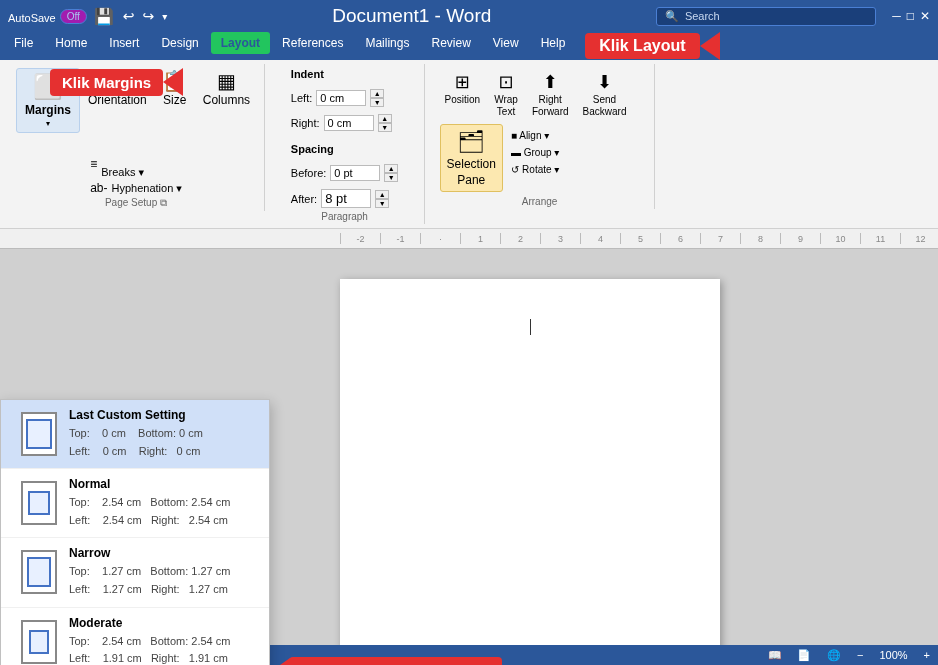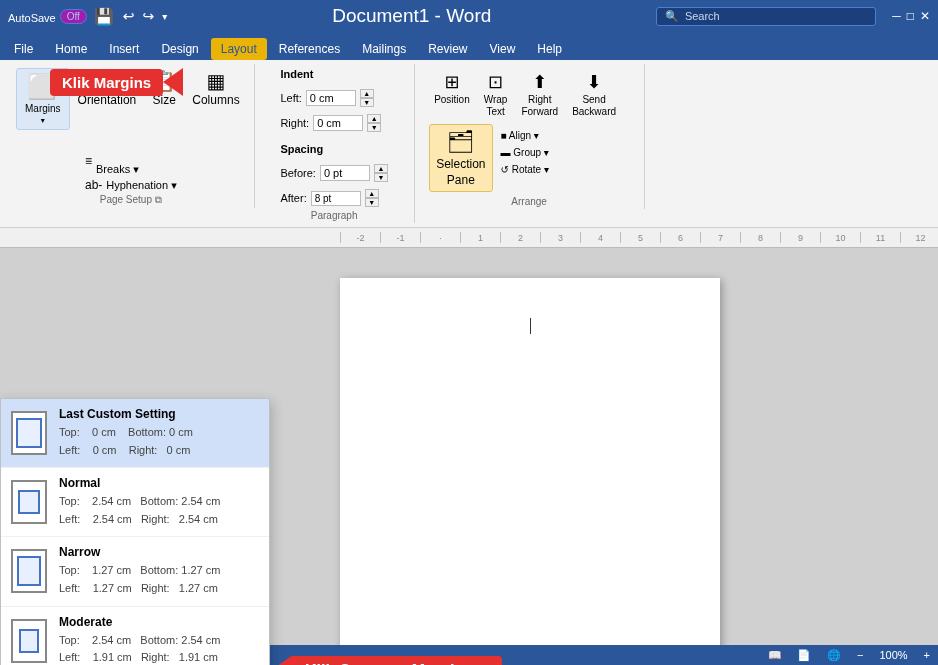--- a/index.html
+++ b/index.html
@@ -24,31 +24,31 @@
       border-radius: 3px; padding: 2px 8px; width: 220px;
       color: #c8d8f0; font-size: 11px; gap: 6px;
     }
 
     
     #menu-bar {
       background: #2b579a;
       color: white;
       height: 28px;
       display: flex;
-      align-items: flex-end;
+      align-items: flex-start;
       padding: 0 4px;
       gap: 2px;
     }
     .menu-item {
       padding: 4px 10px;
       cursor: pointer;
       border-radius: 3px;
       font-size: 12px;
     }
-    .menu-item.active { background: #eab308; color: #2b579a; font-weight: normal; }
+    .menu-item.active { background: #22c55e; color: #2b579a; font-weight: bold; }
 
     
     #ribbon {
       background: #f3f3f3;
       border-bottom: 1px solid #d0d0d0;
       padding: 4px 8px;
       display: flex;
       align-items: flex-start;
       gap: 0;
       min-height: 90px;
@@ -88,21 +88,21 @@
     .ribbon-btn .btn-label { font-size: 12px; text-align: center; }
 
     
     .ribbon-btn-large {
       display: flex; flex-direction: column; align-items: center;
       padding: 4px 8px; cursor: pointer; border-radius: 3px;
       background: #dce8f5; border: 1px solid #b8d0ec;
       min-width: 52px; gap: 2px;
     }
     .ribbon-btn-large .btn-icon { font-size: 24px; }
-    .ribbon-btn-large .btn-label { font-size: 10px; font-weight: normal; }
+    .ribbon-btn-large .btn-label { font-size: 12px; font-weight: bold; }
 
     
     .ribbon-row { display: flex; align-items: center; gap: 4px; font-size: 11px; }
 
     
     .selection-pane-btn {
       display: flex; flex-direction: column; align-items: center;
       padding: 4px 6px; cursor: pointer; border-radius: 3px;
       background: #fce8b0; border: 1px solid #e0c060;
       gap: 2px;
@@ -131,21 +131,21 @@
       left: 0;
       width: 270px;
       background: white;
       border: 1px solid #c0c0c0;
       box-shadow: 2px 4px 12px rgba(0,0,0,0.2);
       z-index: 200;
     }
     .margin-item {
       display: flex;
       align-items: center;
-      padding: 8px 10px;
+      padding: 8px 20px;
       cursor: pointer;
       border-bottom: 1px solid #f0f0f0;
       gap: 12px;
     }
     .margin-item.selected { background: #d0e0f8; }
     .margin-icon {
       width: 36px; height: 44px;
       border: 2px solid #888;
       background: white;
       position: relative;
@@ -264,20 +264,26 @@
   <span class="menu-item">Home</span>
   <span class="menu-item">Insert</span>
   <span class="menu-item">Design</span>
   <span class="menu-item active">Layout</span>
   <span class="menu-item">References</span>
   <span class="menu-item">Mailings</span>
   <span class="menu-item">Review</span>
   <span class="menu-item">View</span>
   <span class="menu-item">Help</span>
 
+  <div style="position:relative; margin-left:8px;">
+    <div style="display:flex; align-items:center; gap:0;">
+      <div class="annotation-box" style="font-size:16px; padding:4px 14px;">Klik Layout</div>
+      <div class="arrow-left" style="border-right-color:#e53030;"></div>
+    </div>
+  </div>
 </div>
 
 <div id="ribbon">
 
   <div style="position:absolute; top:8px; left:50px; display:flex; align-items:center; z-index:300; pointer-events:none;">
     <div class="annotation-box" style="font-size:15px;">Klik Margins</div>
     <div class="arrow-left"></div>
   </div>
 
   <div class="ribbon-group" style="min-width:220px;">
@@ -341,21 +347,21 @@
       <div class="ribbon-row">
         <span>Before:</span>
         <input type="text" value="0 pt" style="width: 50px; border: 1px solid rgb(187, 187, 187); padding: 1px 3px; font-size: 11px;">
         <div style="display:flex;flex-direction:column;">
           <button style="height:9px;width:14px;font-size:7px;cursor:pointer;border:1px solid #bbb;background:#f0f0f0;padding:0;">▲</button>
           <button style="height:9px;width:14px;font-size:7px;cursor:pointer;border:1px solid #bbb;background:#f0f0f0;padding:0;">▼</button>
         </div>
       </div>
       <div class="ribbon-row">
         <span>After:</span>
-        <input type="text" value="8 pt" style="width: 50px; border: 1px solid rgb(187, 187, 187); padding: 1px 3px; font-size: 10px;">
+        <input type="text" value="8 pt" style="width: 50px; border: 1px solid rgb(187, 187, 187); padding: 1px 3px; font-size: 13px;">
         <div style="display:flex;flex-direction:column;">
           <button style="height:9px;width:14px;font-size:7px;cursor:pointer;border:1px solid #bbb;background:#f0f0f0;padding:0;">▲</button>
           <button style="height:9px;width:14px;font-size:7px;cursor:pointer;border:1px solid #bbb;background:#f0f0f0;padding:0;">▼</button>
         </div>
       </div>
     </div>
     <span class="ribbon-group-label">Paragraph</span>
   </div>
 
   <div class="ribbon-group" style="min-width:230px;">

